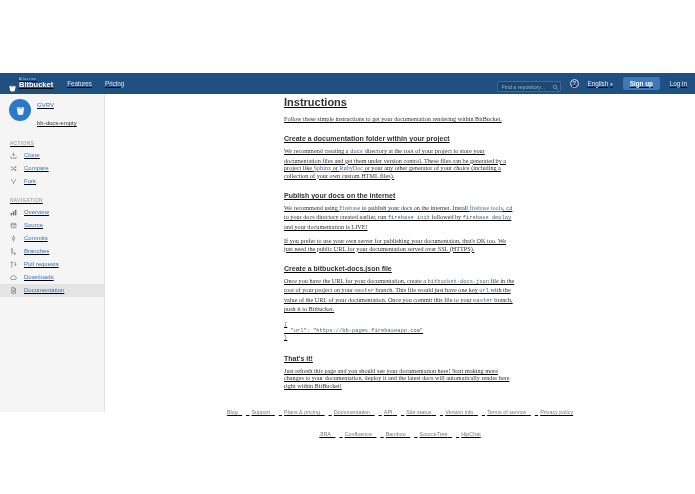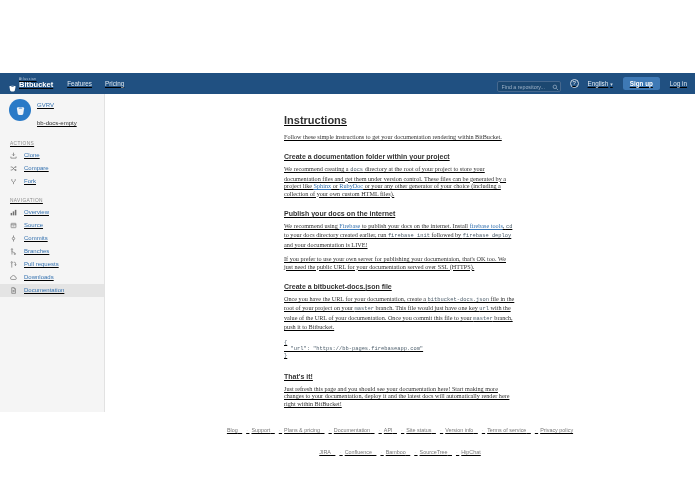--- a/index.html
+++ b/index.html
@@ -42,21 +42,21 @@
   .repo-name { color:#333; font-size:6px; }
   .side-label { font-size:4.8px; color:#8b8b8b; letter-spacing:.4px; padding:0 0 0 10px; margin-top:10px; margin-bottom:3px; }
   .side-item { display:flex; align-items:center; gap:7px; padding:3px 0 3px 10px; cursor:pointer; text-decoration:none; }
   .side-item .lbl { color:#3572b0; font-size:6px; }
   .side-item.active { background:#e4e4e4; }
   .side-icon { width:7px; height:7px; flex:none; }
   .side-icon svg { display:block; }
 
   
   .main { flex:1; display:flex; flex-direction:column; }
-  .content { width:232px; margin:0 auto; padding-top:20px; }
+  .content { width:232px; margin:0 auto; padding-top:2px; }
   .content h1 { font-size:11px; color:#333; font-weight:bold; margin-bottom:7px; }
   .content h2 { font-size:7px; color:#333; font-weight:bold; margin:13px 0 5px; }
   .content p { font-family:"Liberation Serif", serif; font-size:6.2px; line-height:7.4px; color:#333; margin-bottom:7px; }
   .content a.inline-link { color:#3572b0; text-decoration:underline; }
   .content code { font-family:"Liberation Mono", monospace; font-size:5.4px; color:#50616e; }
   .content pre { font-family:"Liberation Mono", monospace; font-size:5.4px; line-height:6.8px; color:#50616e; white-space:pre; margin:9px 0 0; }
 
   
   .footer { margin-top:auto; padding-bottom:5px; }
   .footer-row { text-align:center; margin-top:4px; white-space:nowrap; }

